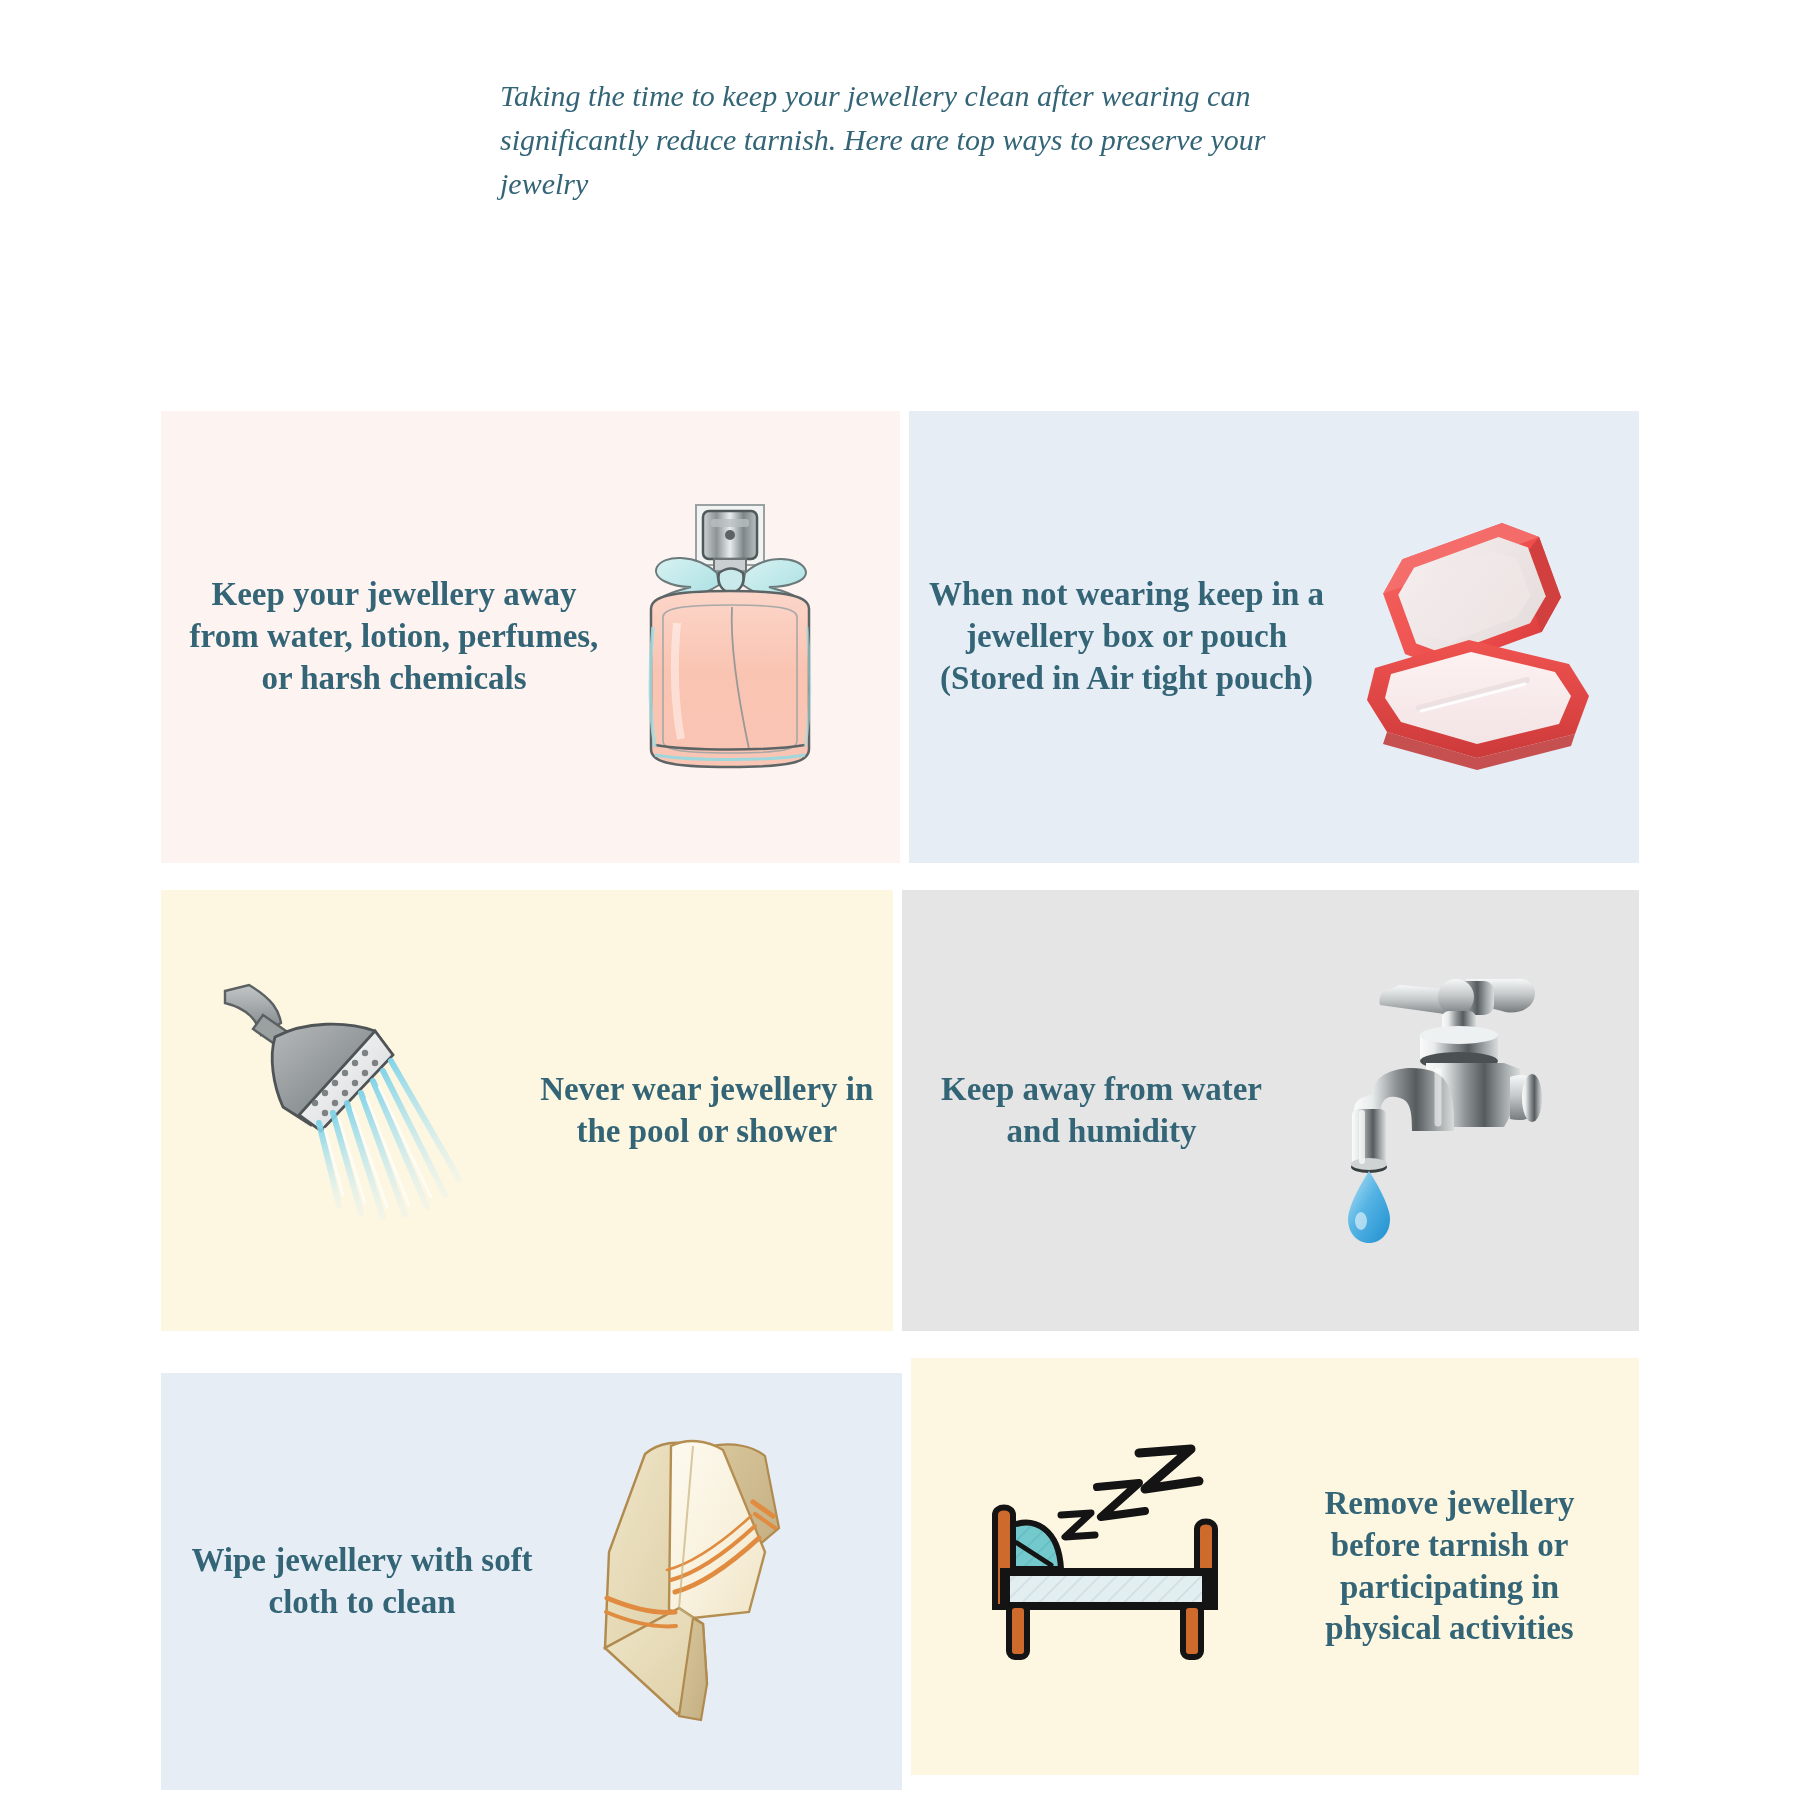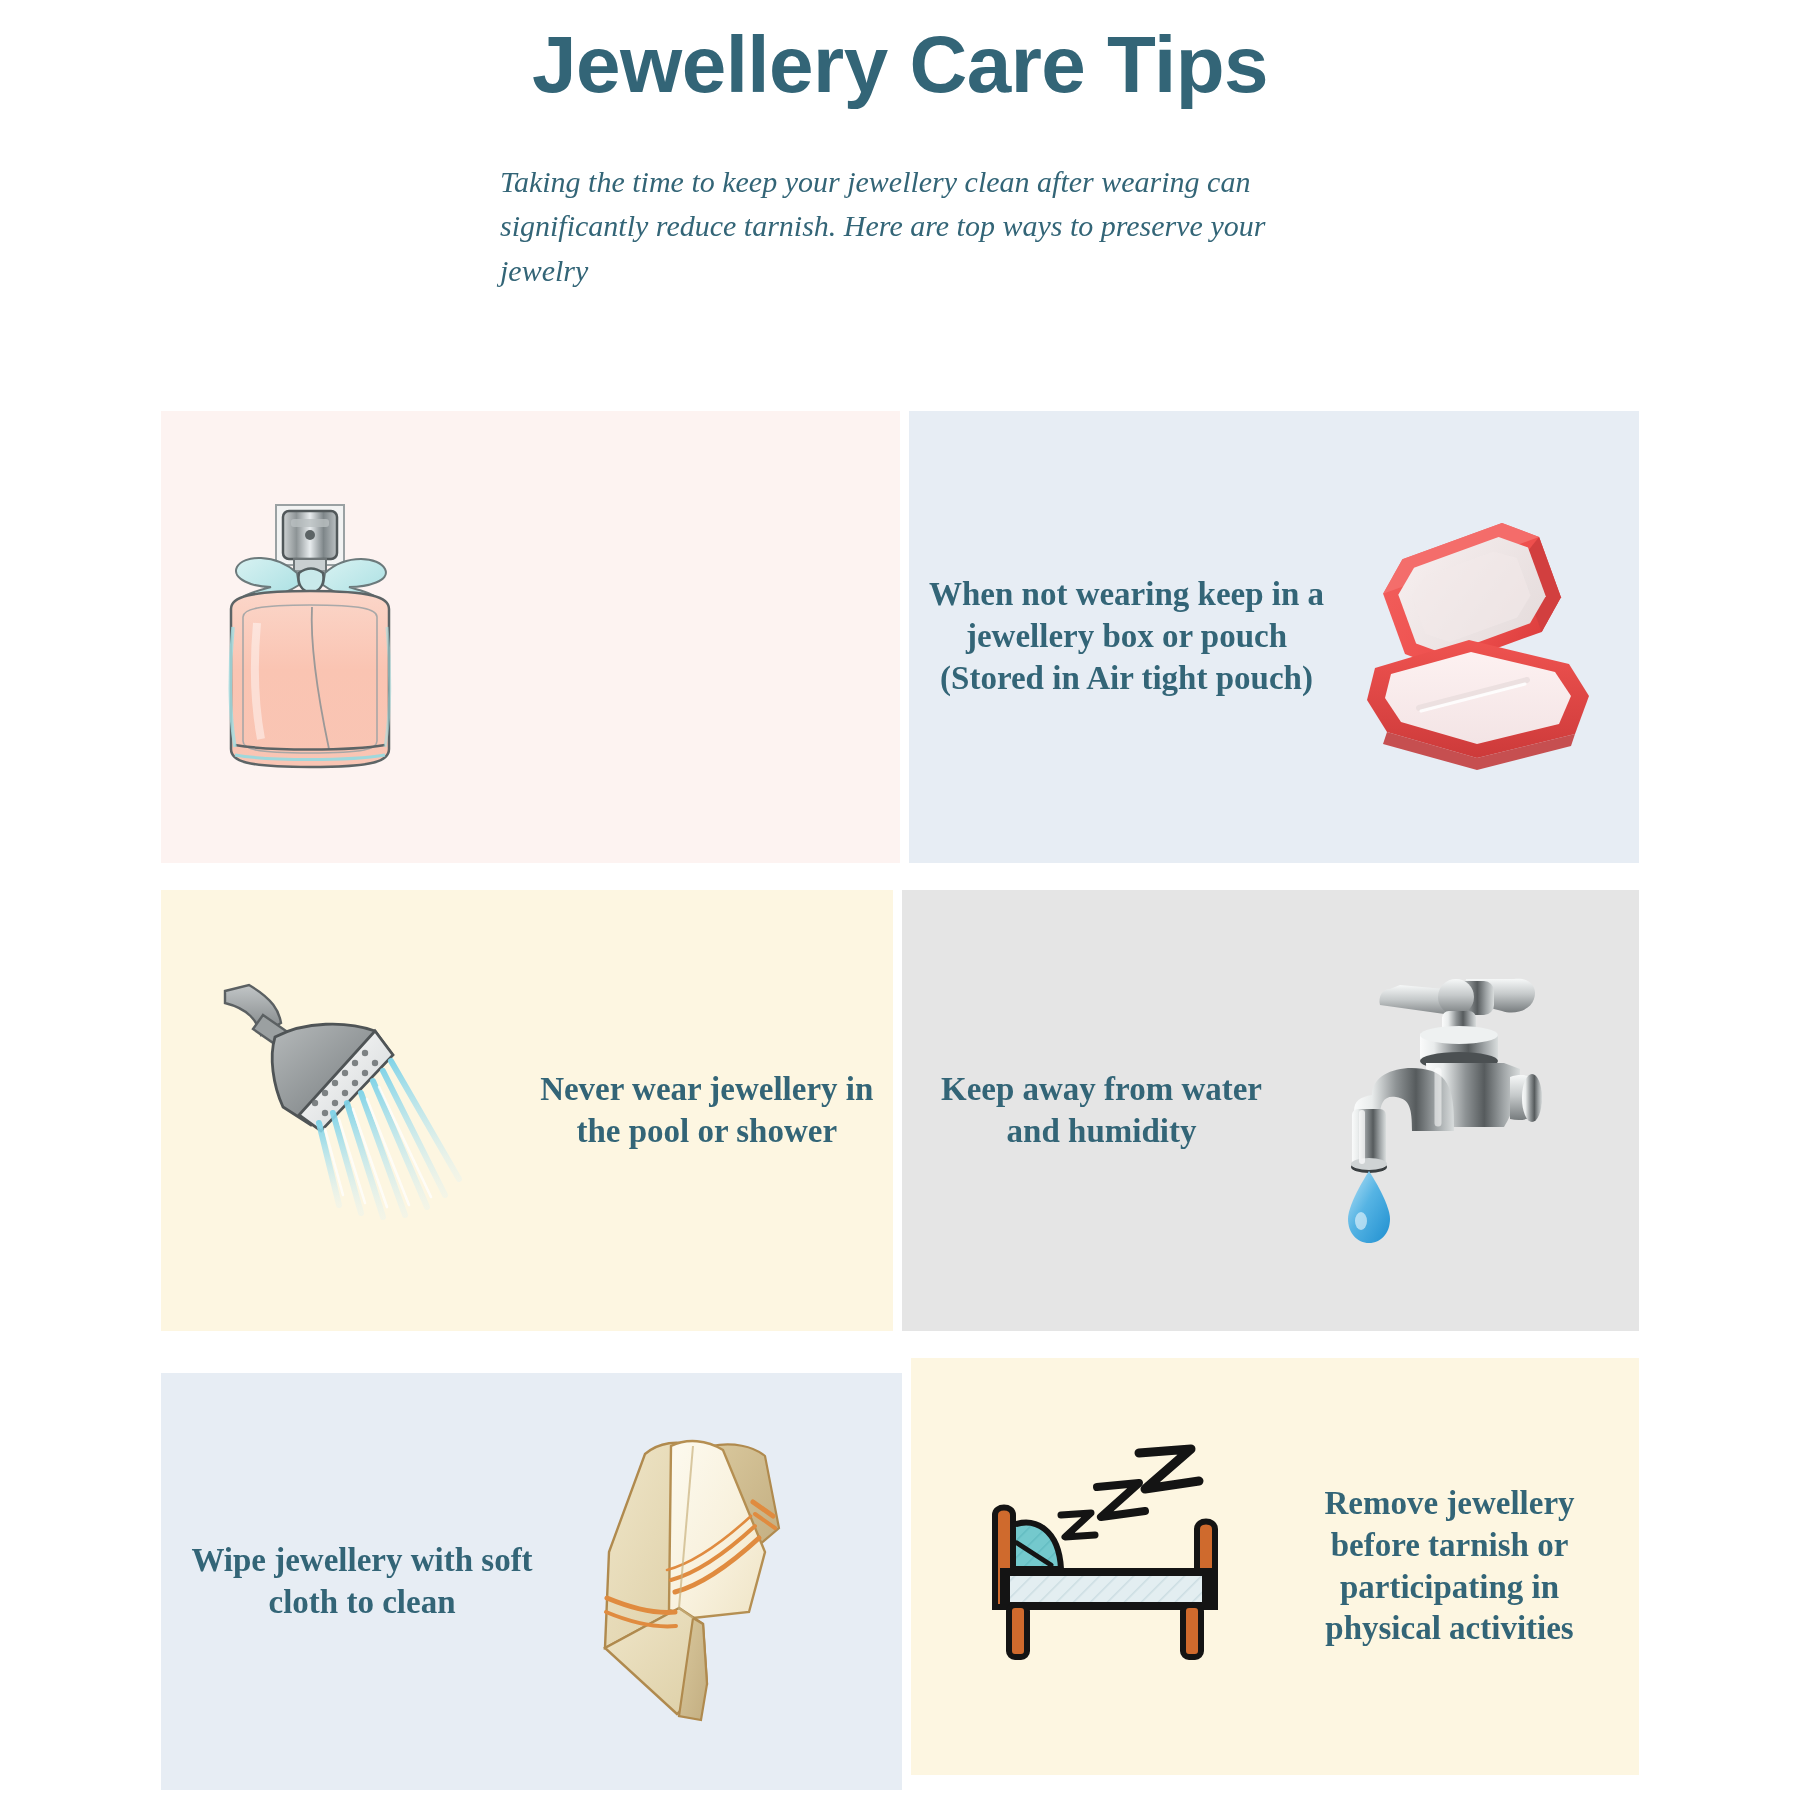--- a/index.html
+++ b/index.html
@@ -97,29 +97,29 @@
 
   
   svg { overflow: visible; }
 </style>
 </head>
 <body>
 
 <div class="page">
 
   <div class="header">
-    <h1 class="page-title">Jewellery Care Tips</h1>
     <p class="page-subtitle">Taking the time to keep your jewellery clean after wearing can significantly reduce tarnish. Here are top ways to preserve your jewelry</p>
   </div>
 
   <div class="grid">
 
     <div class="row">
 
       <div class="card h1 text-left" style="background:#fdf3f1; padding-left:18px; padding-right:8px;">
+        <div class="card-text" style="width:420px; padding-left:10px;">Keep your jewellery away from water, lotion, perfumes, or harsh chemicals</div>
         <div class="art" style="margin-left:0px;">
           <svg class="illus" width="250" height="300" viewBox="0 0 250 300" aria-hidden="true">
             <defs>
               <linearGradient id="pfBody" x1="0" y1="0" x2="0" y2="1">
                 <stop offset="0%" stop-color="#fbd6c9"></stop>
                 <stop offset="45%" stop-color="#fac4b2"></stop>
                 <stop offset="100%" stop-color="#f9c5b4"></stop>
               </linearGradient>
               <linearGradient id="pfCap" x1="0" y1="0" x2="1" y2="0">
                 <stop offset="0%" stop-color="#cfd3d4"></stop>

